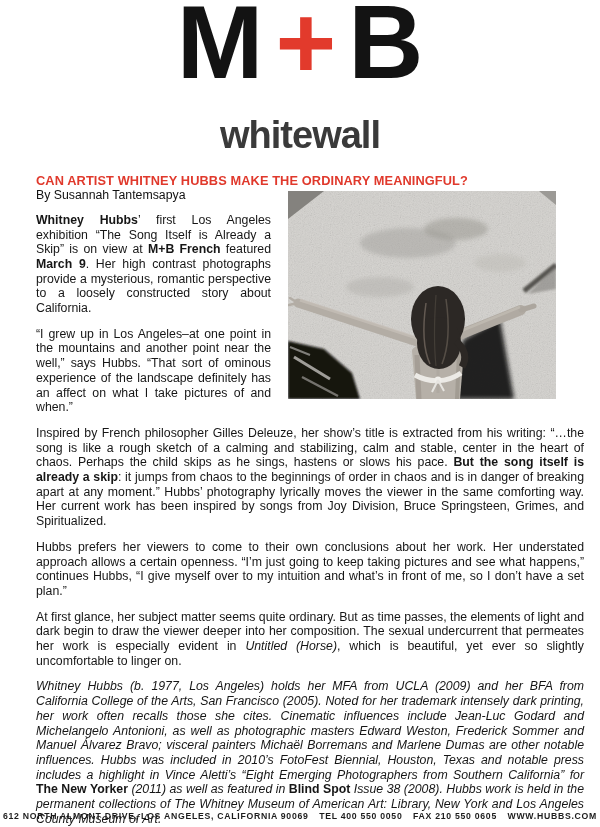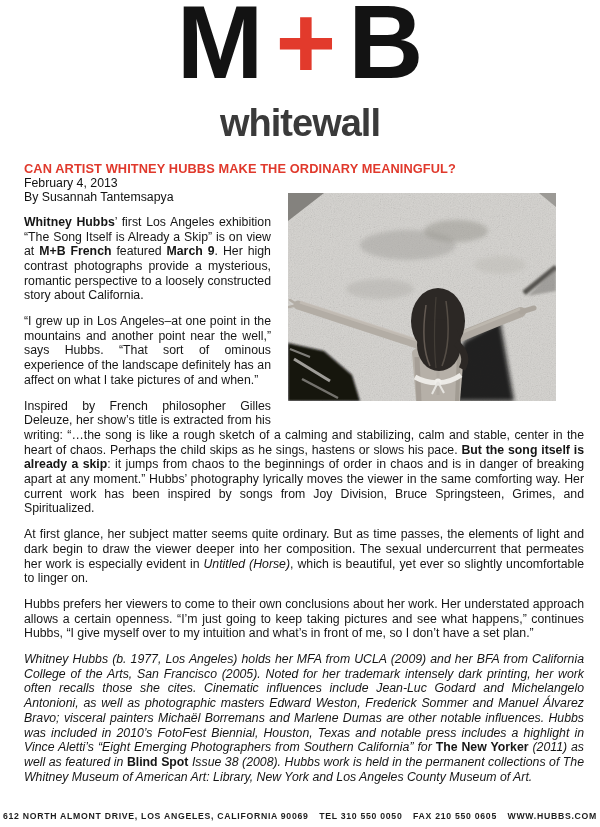--- a/index.html
+++ b/index.html
@@ -14,26 +14,26 @@
   
   .logo-block { text-align: center; padding-top: 2px; }
   .mb-logo {
     display: flex; justify-content: center; align-items: flex-start;
     font-size: 104px; font-weight: 700; line-height: 0.78;
     height: 82px; letter-spacing: 0;
   }
   .mb-logo span { display: inline-block; margin: 0 6px; color: #131313; }
   .mb-logo .plus { color: #e23a2c; }
   .whitewall-logo {
-    margin-top: 19px;
+    margin-top: 31px;
     font-size: 38px; font-weight: 700; letter-spacing: -1px;
     color: #3a3a3a; line-height: 1.1;
   }
   
-  .article { margin: 17px 16px 0 24px; }
+  .article { margin: 17px 16px 0 36px; }
   .headline {
     color: #e0392c; font-weight: 700;
     font-size: 12.8px; line-height: 14px; letter-spacing: 0.1px;
   }
   .dateline, .byline { font-size: 12.3px; line-height: 14px; }
   .body-copy { margin-top: 11px; }
   .body-copy p {
     font-size: 12.3px; line-height: 14.7px;
     text-align: justify; margin-bottom: 11px;
     color: #161616;
@@ -64,21 +64,20 @@
   <div class="mb-logo">
     <span>M</span>
       <span class="plus">+</span>
       <span>B</span>
   </div>
   <div class="whitewall-logo">whitewall</div>
 </div>
 
 <div class="article">
   <div class="headline">CAN ARTIST WHITNEY HUBBS MAKE THE ORDINARY MEANINGFUL?</div>
-  <div class="dateline">February 4, 2013</div>
   <div class="byline">By Susannah Tantemsapya</div>
 
   <div class="body-copy">
     <div class="photo-float">
       <svg width="268" height="208" viewBox="0 0 268 208" aria-hidden="true">
         <defs>
           <filter id="grain" x="0%" y="0%" width="100%" height="100%">
             <feTurbulence type="fractalNoise" baseFrequency="0.9" numOctaves="2" seed="7" stitchTiles="stitch"></feTurbulence>
             <feColorMatrix type="saturate" values="0"></feColorMatrix>
           </filter>
@@ -134,26 +133,26 @@
         <path d="M150,189 L144,201 M150,189 L156,200" stroke="#e6e4e0" stroke-width="2" fill="none"></path>
       </svg>
     </div>
 
     <p><span class="b">Whitney Hubbs</span><span>’ first Los Angeles exhibition “The Song Itself is Already a Skip” is on view at </span><span class="b">M+B French</span><span> featured </span><span class="b">March 9</span><span>. Her high contrast photographs provide a mysterious, romantic perspective to a loosely constructed story about California.</span></p>
 
     <p><span>“I grew up in Los Angeles–at one point in the mountains and another point near the well,” says Hubbs. “That sort of ominous experience of the landscape definitely has an affect on what I take pictures of and when.”</span></p>
 
     <p><span>Inspired by French philosopher Gilles Deleuze, her show’s title is extracted from his writing: “…the song is like a rough sketch of a calming and stabilizing, calm and stable, center in the heart of chaos. Perhaps the child skips as he sings, hastens or slows his pace. </span><span class="b">But the song itself is already a skip</span><span>: it jumps from chaos to the beginnings of order in chaos and is in danger of breaking apart at any moment.” Hubbs’ photography lyrically moves the viewer in the same comforting way. Her current work has been inspired by songs from Joy Division, Bruce Springsteen, Grimes, and Spiritualized.</span></p>
 
+    <p><span>Hubbs prefers her viewers to come to their own conclusions about her work. Her understated approach allows a certain openness. “I’m just going to keep taking pictures and see what happens,” continues Hubbs, “I give myself over to my intuition and what’s in front of me, so I don’t have a set plan.”</span></p>
+
     <p><span>At first glance, her subject matter seems quite ordinary. But as time passes, the elements of light and dark begin to draw the viewer deeper into her composition. The sexual undercurrent that permeates her work is especially evident in </span><span class="i">Untitled (Horse)</span><span>, which is beautiful, yet ever so slightly uncomfortable to linger on.</span></p>
-
-    <p><span>Hubbs prefers her viewers to come to their own conclusions about her work. Her understated approach allows a certain openness. “I’m just going to keep taking pictures and see what happens,” continues Hubbs, “I give myself over to my intuition and what’s in front of me, so I don’t have a set plan.”</span></p>
 
     <p class="bio"><span>Whitney Hubbs (b. 1977, Los Angeles) holds her MFA from UCLA (2009) and her BFA from California College of the Arts, San Francisco (2005). Noted for her trademark intensely dark printing, her work often recalls those she cites. Cinematic influences include Jean-Luc Godard and Michelangelo Antonioni, as well as photographic masters Edward Weston, Frederick Sommer and Manuel Álvarez Bravo; visceral painters Michaël Borremans and Marlene Dumas are other notable influences. Hubbs was included in 2010’s FotoFest Biennial, Houston, Texas and notable press includes a highlight in Vince Aletti’s “Eight Emerging Photographers from Southern California” for </span><span class="u">The New Yorker</span><span> (2011) as well as featured in </span><span class="u">Blind Spot</span><span> Issue 38 (2008). Hubbs work is held in the permanent collections of The Whitney Museum of American Art: Library, New York and Los Angeles County Museum of Art.</span></p>
   </div>
 </div>
 
 <div class="footer">
   <span>612 NORTH ALMONT DRIVE, LOS ANGELES, CALIFORNIA 90069</span>
-  <span>TEL 310 550 0050</span>
+  <span>TEL 400 550 0050</span>
   <span>FAX 210 550 0605</span>
   <span>WWW.HUBBS.COM</span>
 </div>
 
 </body></html>

